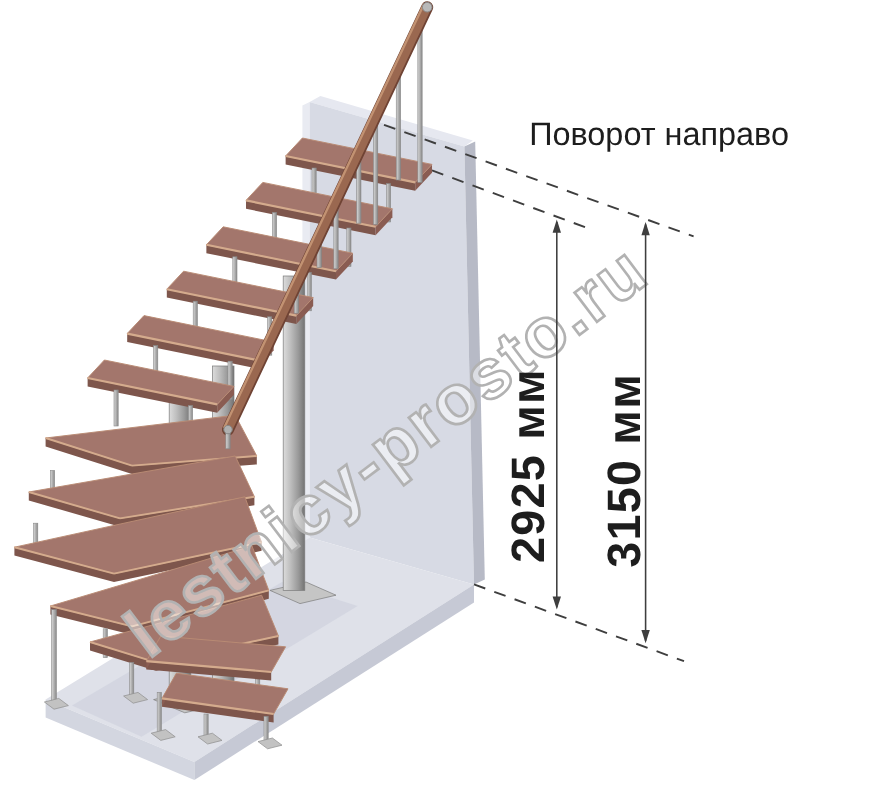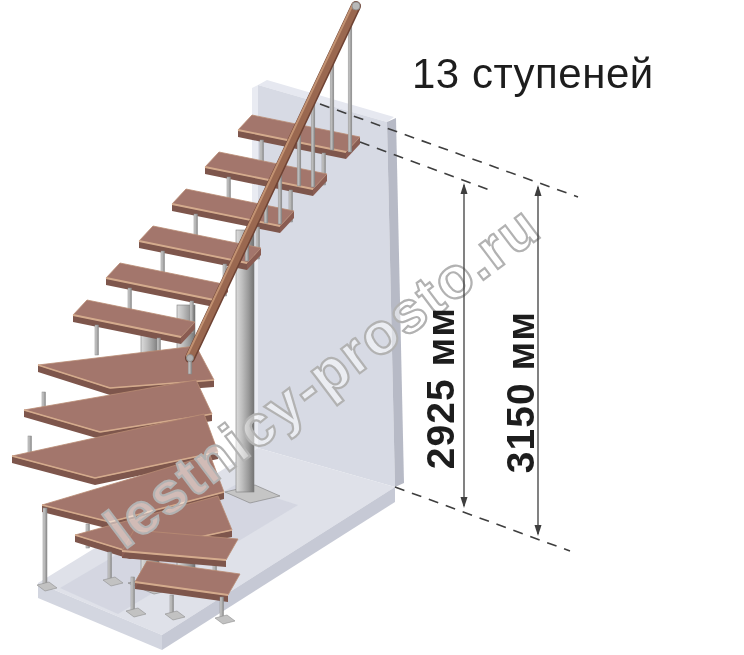--- a/index.html
+++ b/index.html
@@ -228,17 +228,17 @@
   <g stroke="#3e3e3e" stroke-width="1.3" fill="#3e3e3e">
     <line x1="464" y1="185" x2="464" y2="506"></line>
     <polygon points="464,183 460.5,194 467.5,194" stroke="none"></polygon>
     <polygon points="464,508 460.5,497 467.5,497" stroke="none"></polygon>
     <line x1="538" y1="187" x2="538" y2="534"></line>
     <polygon points="538,185 534.5,196 541.5,196" stroke="none"></polygon>
     <polygon points="538,536 534.5,525 541.5,525" stroke="none"></polygon>
   </g>
 </svg>
 
-<div class="overlay title">13 ступеней</div>
+<div class="overlay subtitle">Поворот направо</div>
 <div class="overlay dim dim-left">2925 мм</div>
 <div class="overlay dim dim-right">3150 мм</div>
 
 </div>
 
 </body></html>

